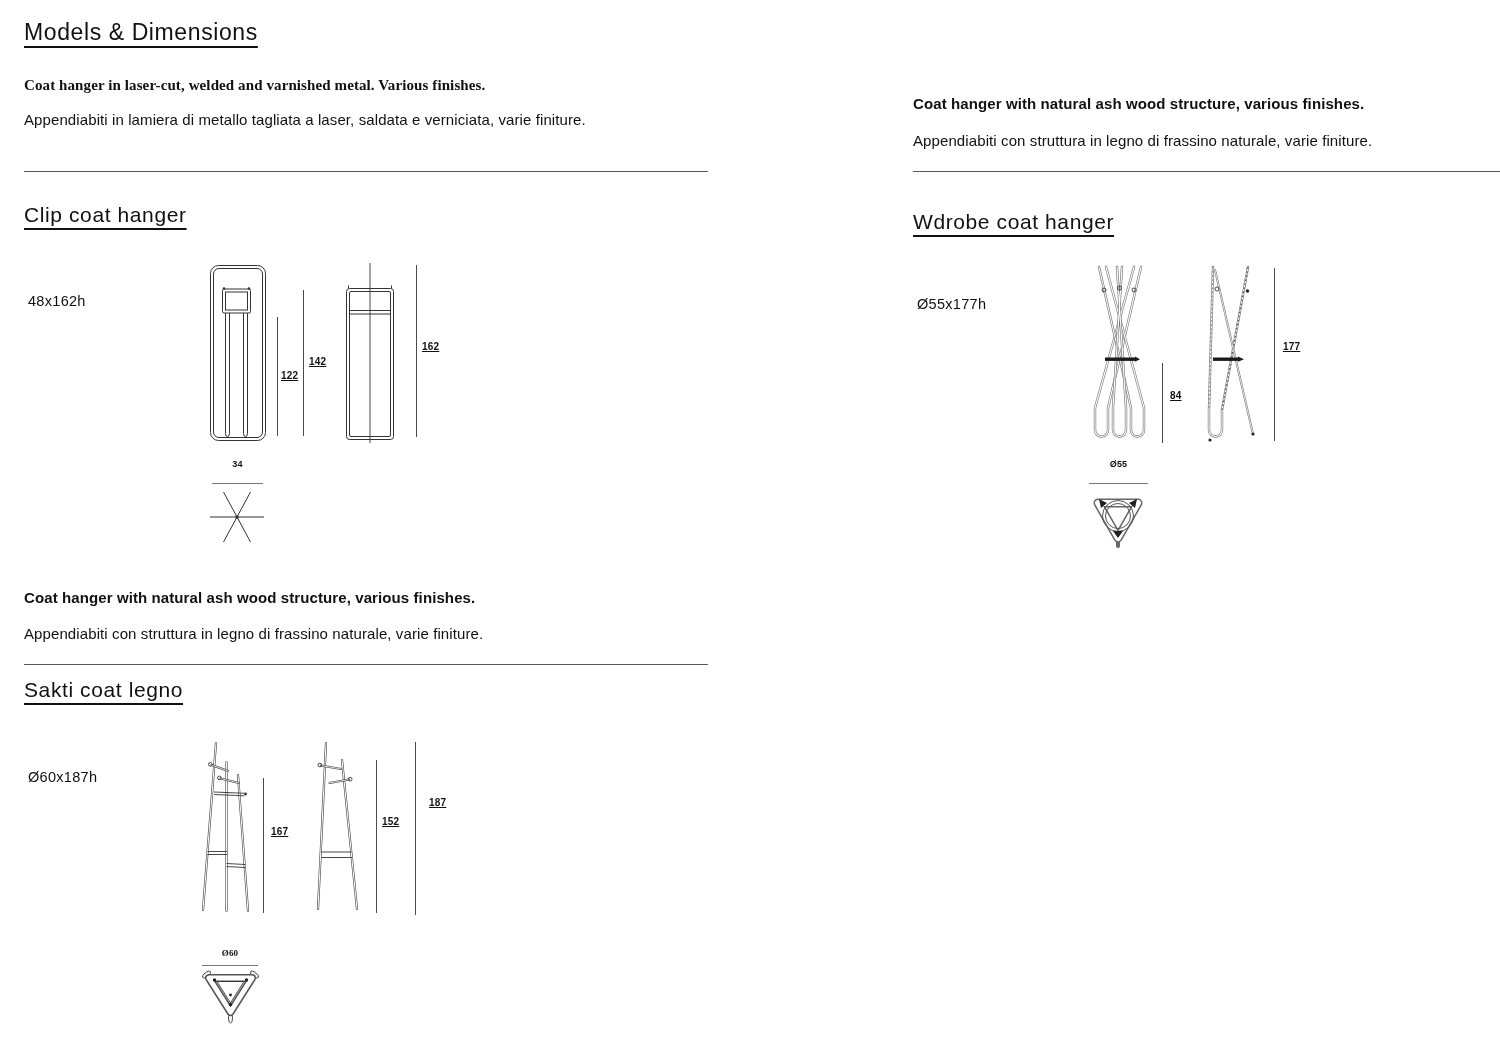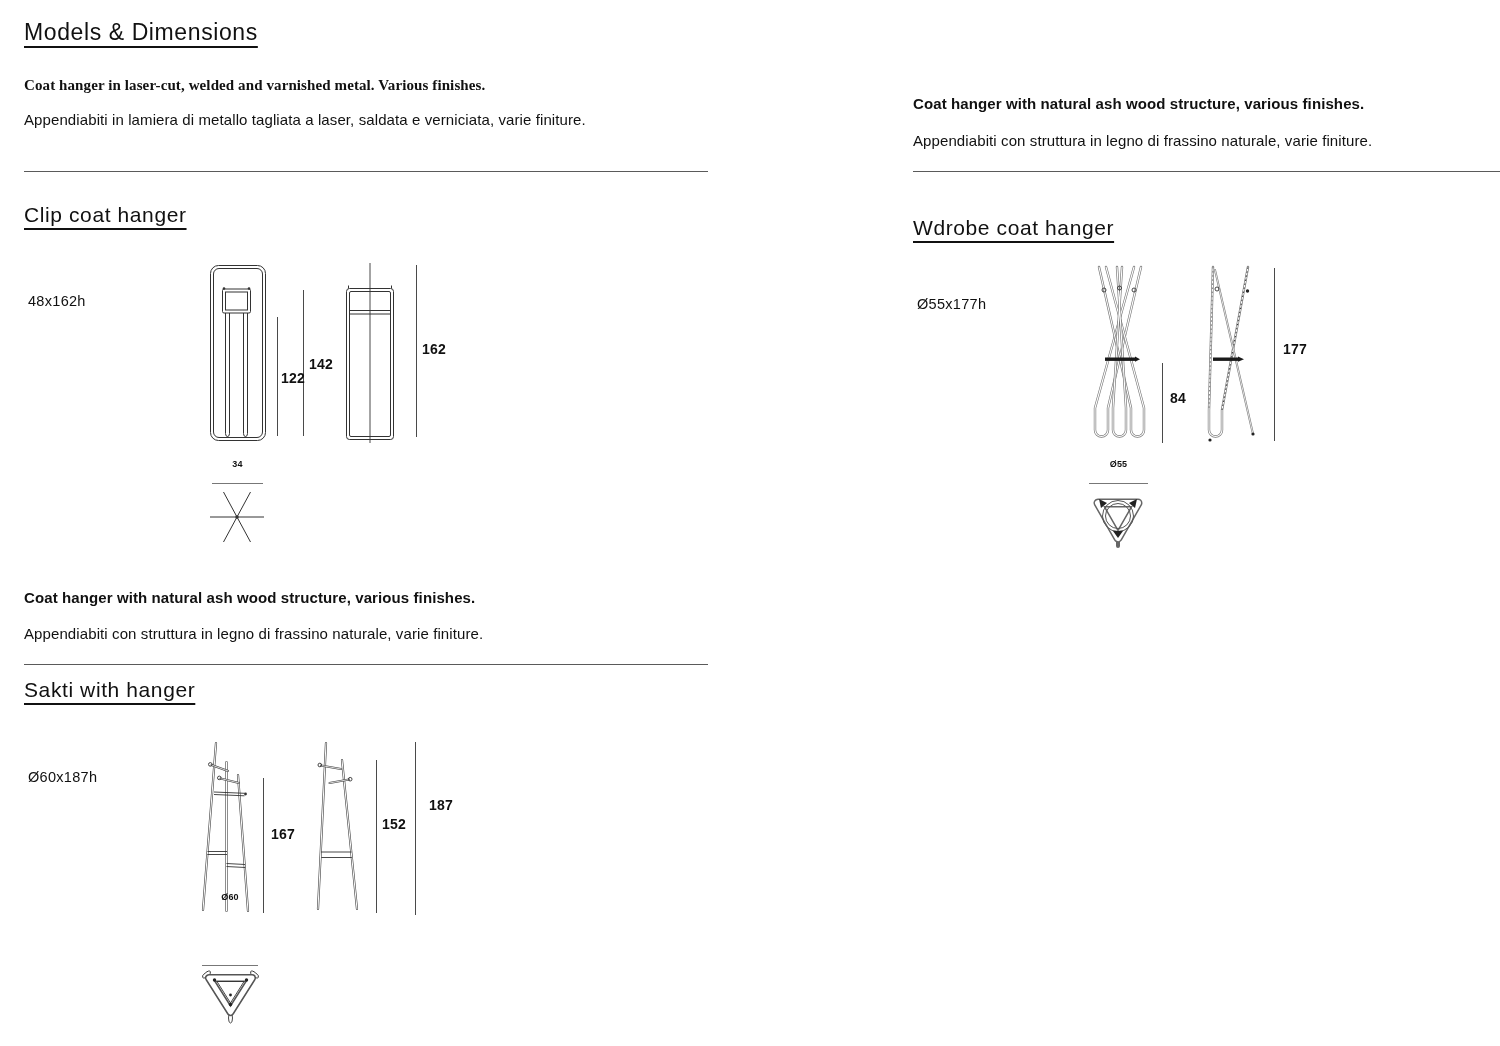--- a/index.html
+++ b/index.html
@@ -18,21 +18,21 @@
     font-size:21px;letter-spacing:.6px;
     text-decoration:underline;text-underline-offset:6px;text-decoration-thickness:1.5px;
     white-space:nowrap;
   }
   .intro-en{font-size:15px;font-weight:bold;white-space:nowrap;letter-spacing:.1px;}
   .intro-it{font-size:15px;white-space:nowrap;letter-spacing:.1px;text-align:center;}
   .size-label{font-size:14.5px;letter-spacing:.3px;white-space:nowrap;margin-top:32px;}
   .rule{height:1px;background:#5a5a5a;}
   .dim-vline{width:1px;background:#4a4a4a;}
   .dim-hline{height:1px;background:#777;}
-  .dim-label{font-size:14px;font-weight:bold;white-space:nowrap;letter-spacing:.2px;}
+  .dim-label{font-size:10px;font-weight:bold;white-space:nowrap;letter-spacing:.2px;text-decoration:underline;}
   .dim-label-c{font-size:9px;font-weight:bold;text-align:center;letter-spacing:.2px;}
   svg{display:block;}
   .ln{fill:none;stroke:#333;stroke-width:1;}
   .tube-o{fill:none;stroke:#777;stroke-width:2.4;stroke-linecap:round;stroke-linejoin:round;}
   .tube-i{fill:none;stroke:#fff;stroke-width:1.1;stroke-linecap:round;stroke-linejoin:round;}
   .leg-o{fill:none;stroke:#444;stroke-width:2.2;stroke-linecap:round;}
   .leg-i{fill:none;stroke:#fff;stroke-width:1;stroke-linecap:round;}
   .thin{fill:none;stroke:#333;stroke-width:.9;}
 </style>
 </head>
@@ -81,21 +81,21 @@
   <line class="ln" x1="5" y1="39" x2="59" y2="39"></line>
   <line class="ln" x1="18.5" y1="14" x2="45.5" y2="64"></line>
   <line class="ln" x1="45.5" y1="14" x2="18.5" y2="64"></line>
   <circle cx="32" cy="39" r="1.7" fill="#333"></circle>
 </svg>
 
 <div class="abs intro-en" style="left:24px;top:589px;">Coat hanger with natural ash wood structure, various finishes.</div>
 <div class="abs intro-it" style="left:24px;top:625px;">Appendiabiti con struttura in legno di frassino naturale, varie finiture.</div>
 <div class="abs rule" style="left:24px;top:664px;width:684px;"></div>
 
-<div class="abs section-heading" style="left:24px;top:678px;">Sakti with hanger</div>
+<div class="abs section-heading" style="left:24px;top:678px;">Sakti coat legno</div>
 <div class="abs size-label" style="left:28px;top:737px;">Ø60x187h</div>
 
 <svg class="abs" style="left:195px;top:735px;" width="70" height="185" viewBox="0 0 70 185">
   <path class="leg-o" d="M21,8 L8,175"></path>
     <path class="leg-i" d="M21,8 L8,175"></path>
   <path class="leg-o" d="M31.5,27 L31.5,176"></path>
     <path class="leg-i" d="M31.5,27 L31.5,176"></path>
   <path class="leg-o" d="M43,40 L53,176"></path>
     <path class="leg-i" d="M43,40 L53,176"></path>
   <path class="leg-o" style="stroke-width:2" d="M16.5,30 L33,36"></path>
@@ -128,40 +128,40 @@
   <line class="thin" x1="16.3" y1="122.5" x2="46.8" y2="122.5"></line>
 </svg>
 
 <div class="abs dim-vline" style="left:263px;top:778px;height:135px;"></div>
 <div class="abs dim-vline" style="left:376px;top:760px;height:153px;"></div>
 <div class="abs dim-vline" style="left:415px;top:742px;height:173px;"></div>
 <div class="abs dim-label" style="left:271px;top:826px;">167</div>
 <div class="abs dim-label" style="left:382px;top:816px;">152</div>
 <div class="abs dim-label" style="left:429px;top:797px;">187</div>
 
-<div class="abs dim-label-c" style="left:202px;top:892px;width:56px;">Ø60</div>
+<div class="abs dim-label-c" style="left:202px;top:948px;width:56px;font-family:Liberation Serif, serif;">Ø60</div>
 <div class="abs dim-hline" style="left:202px;top:965px;width:56px;"></div>
 <svg class="abs" style="left:195px;top:940px;" width="80" height="100" viewBox="0 0 80 100">
   <ellipse class="thin" cx="11.5" cy="34.5" rx="4.8" ry="2" transform="rotate(-38 11.5 34.5)" fill="#fff"></ellipse>
   <ellipse class="thin" cx="59.5" cy="34.5" rx="4.8" ry="2" transform="rotate(38 59.5 34.5)" fill="#fff"></ellipse>
   <ellipse class="thin" cx="35.5" cy="78" rx="2" ry="5" fill="#fff"></ellipse>
   <path d="M35.5,72 L14,38 L57,38 Z" fill="none" stroke="#555" stroke-width="8" stroke-linejoin="round"></path>
   <path d="M35.5,72 L14,38 L57,38 Z" fill="none" stroke="#fff" stroke-width="5" stroke-linejoin="round"></path>
   <path class="thin" d="M35.5,63 L22,41.5 L49,41.5 Z" fill="none"></path>
   <circle cx="19.5" cy="40" r="1.7" fill="#222"></circle>
   <circle cx="51.5" cy="40" r="1.7" fill="#222"></circle>
   <circle cx="35.5" cy="64.5" r="1.7" fill="#222"></circle>
   <circle cx="35.5" cy="55" r="1.4" fill="#222"></circle>
 </svg>
 
 <div class="abs intro-en" style="left:913px;top:95px;">Coat hanger with natural ash wood structure, various finishes.</div>
 <div class="abs intro-it" style="left:913px;top:132px;">Appendiabiti con struttura in legno di frassino naturale, varie finiture.</div>
 <div class="abs rule" style="left:913px;top:171px;width:587px;"></div>
 
-<div class="abs section-heading" style="left:913px;top:216px;">Wdrobe coat hanger</div>
+<div class="abs section-heading" style="left:913px;top:210px;">Wdrobe coat hanger</div>
 <div class="abs size-label" style="left:917px;top:264px;">Ø55x177h</div>
 
 <svg class="abs" style="left:1088px;top:262px;" width="64" height="188" viewBox="0 0 64 188">
   <path class="tube-o" d="M46,5 L7,146 L7,168 A6.5,6.5 0 0 0 20,168 L20,146 L53,5"></path>
   <path class="tube-i" d="M46,5 L7,146 L7,168 A6.5,6.5 0 0 0 20,168 L20,146 L53,5"></path>
   <path class="tube-o" d="M18,5 L56,146 L56,168 A6.5,6.5 0 0 1 43,168 L43,146 L11,5"></path>
   <path class="tube-i" d="M18,5 L56,146 L56,168 A6.5,6.5 0 0 1 43,168 L43,146 L11,5"></path>
   <path class="tube-o" d="M34,5 L25,146 L25,168 A6.5,6.5 0 0 0 38,168 L38,146 L29,5"></path>
   <path class="tube-i" d="M34,5 L25,146 L25,168 A6.5,6.5 0 0 0 38,168 L38,146 L29,5"></path>
   <circle class="thin" cx="16" cy="28" r="2" fill="#fff"></circle>

